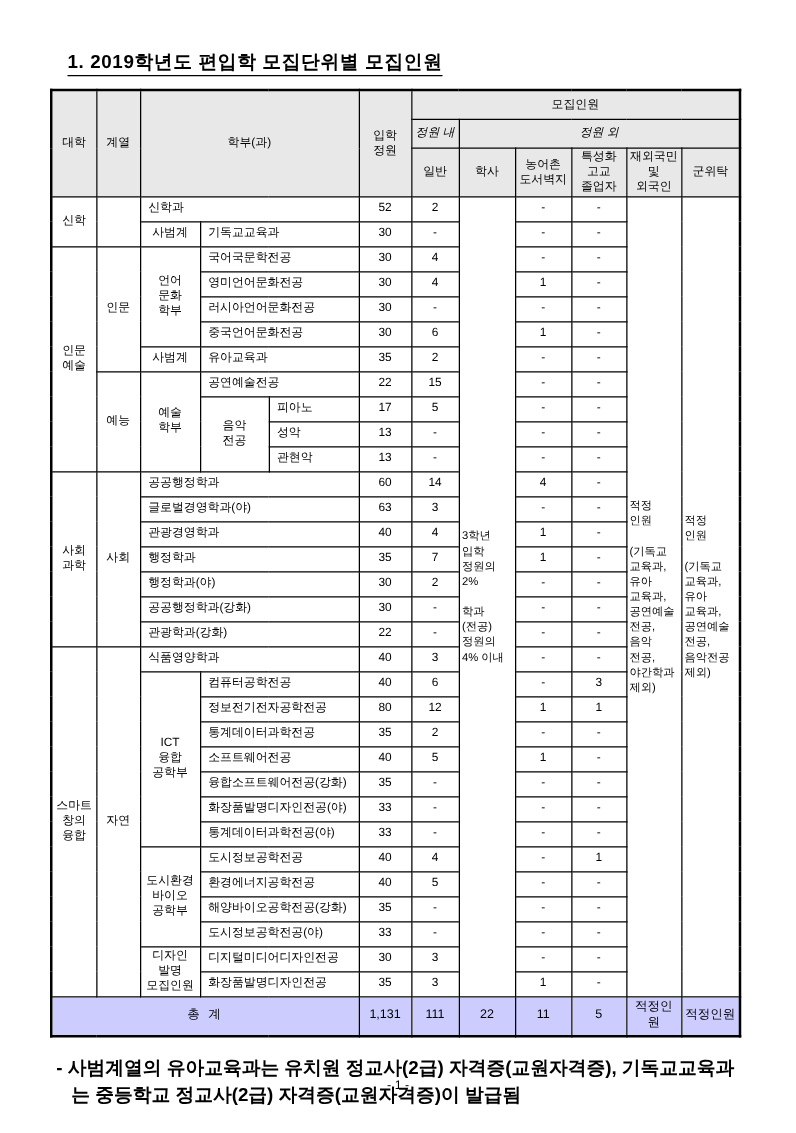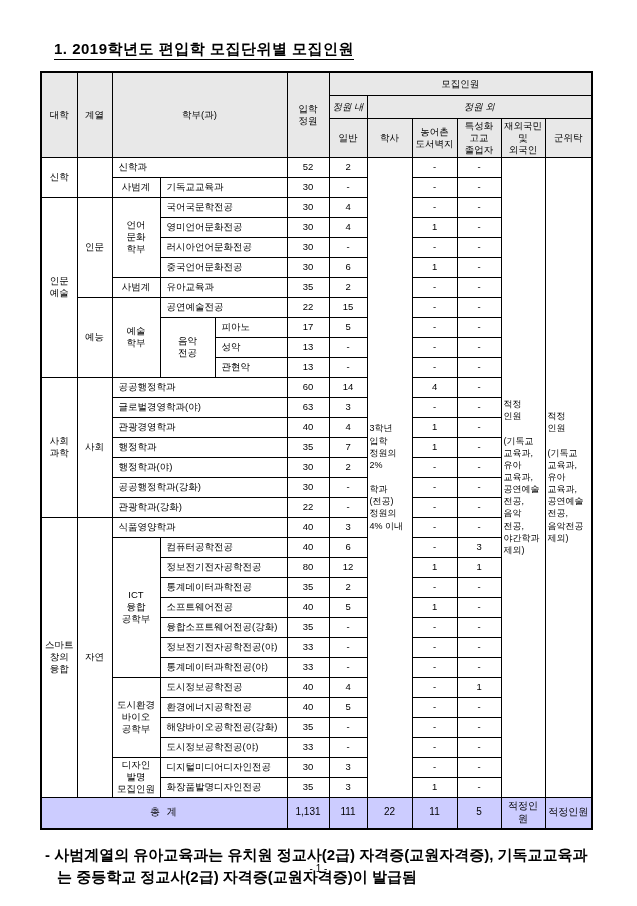--- a/index.html
+++ b/index.html
@@ -308,21 +308,21 @@
         <td class="num">-</td>
       </tr>
       <tr>
         <td colspan="2" class="dept">융합소프트웨어전공(강화)</td>
         <td class="num">35</td>
         <td class="num">-</td>
         <td class="num">-</td>
         <td class="num">-</td>
       </tr>
       <tr>
-        <td colspan="2" class="dept">정보전기전자공학전공(야)</td>
+        <td colspan="2" class="dept">화장품발명디자인전공(야)</td>
         <td class="num">33</td>
         <td class="num">-</td>
         <td class="num">-</td>
         <td class="num">-</td>
       </tr>
       <tr>
         <td colspan="2" class="dept">통계데이터과학전공(야)</td>
         <td class="num">33</td>
         <td class="num">-</td>
         <td class="num">-</td>

